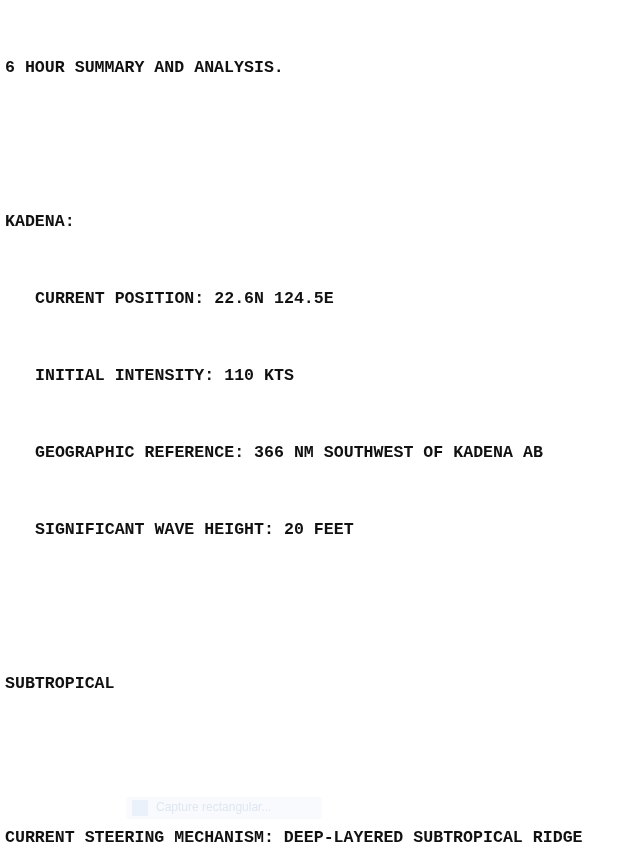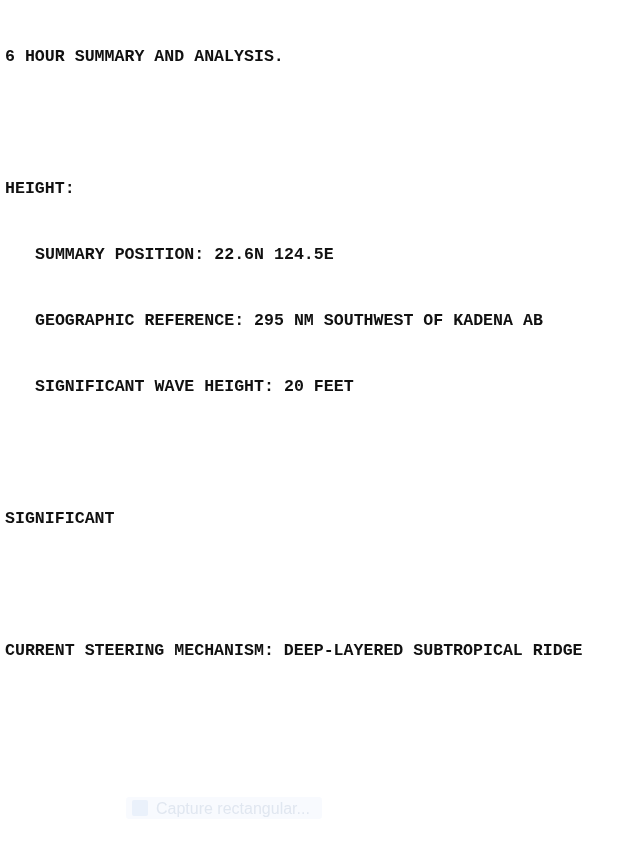--- a/index.html
+++ b/index.html
@@ -3,41 +3,42 @@
 <meta charset="utf-8">
 <style>
   html, body { margin:0; padding:0; background:#ffffff; }
   body { width:636px; height:843px; overflow:hidden; position:relative; }
   .doc {
     position:absolute; left:5px; top:2px;
     font-family:"Liberation Mono", "DejaVu Sans Mono", monospace;
     font-weight:bold; font-size:16.6px; line-height:22px; color:#111111;
     white-space:pre;
   }
-  .line { height:22px; display:block; }
+  .line { height:22px; display:block;margin-top:11px; }
   .indent { padding-left:30px; }
   .overlay {
     position:absolute; left:126px; top:797px; width:196px; height:22px;
     background:rgba(235,242,252,0.35); border-radius:3px;
   }
   .overlay-icon { position:absolute; left:6px; top:3px; width:16px; height:16px; background:rgba(220,232,248,0.5); border-radius:2px; }
-  .overlay-text { position:absolute; left:30px; top:3px; font-family:"Liberation Sans", sans-serif; font-size:16px; color:rgba(180,195,215,0.35); white-space:nowrap; }
+  .overlay-text { position:absolute; left:30px; top:3px; font-family:"Liberation Sans", sans-serif; font-size:12px; color:rgba(180,195,215,0.35); white-space:nowrap; }
 </style>
 </head>
 <body>
 
 <div class="doc">
   <span class="line">6 HOUR SUMMARY AND ANALYSIS.</span>
   <span class="line"></span>
-  <span class="line">HEIGHT:</span>
-  <span class="line indent">SUMMARY POSITION: 22.6N 124.5E</span>
-  <span class="line indent">GEOGRAPHIC REFERENCE: 295 NM SOUTHWEST OF KADENA AB</span>
+  <span class="line">KADENA:</span>
+  <span class="line indent">CURRENT POSITION: 22.6N 124.5E</span>
+  <span class="line indent">INITIAL INTENSITY: 110 KTS</span>
+  <span class="line indent">GEOGRAPHIC REFERENCE: 366 NM SOUTHWEST OF KADENA AB</span>
   <span class="line indent">SIGNIFICANT WAVE HEIGHT: 20 FEET</span>
   <span class="line"></span>
-  <span class="line">SIGNIFICANT</span>
+  <span class="line">SUBTROPICAL</span>
   <span class="line"></span>
   <span class="line">CURRENT STEERING MECHANISM: DEEP-LAYERED SUBTROPICAL RIDGE</span>
   
   
   
   
   
   
   
   

